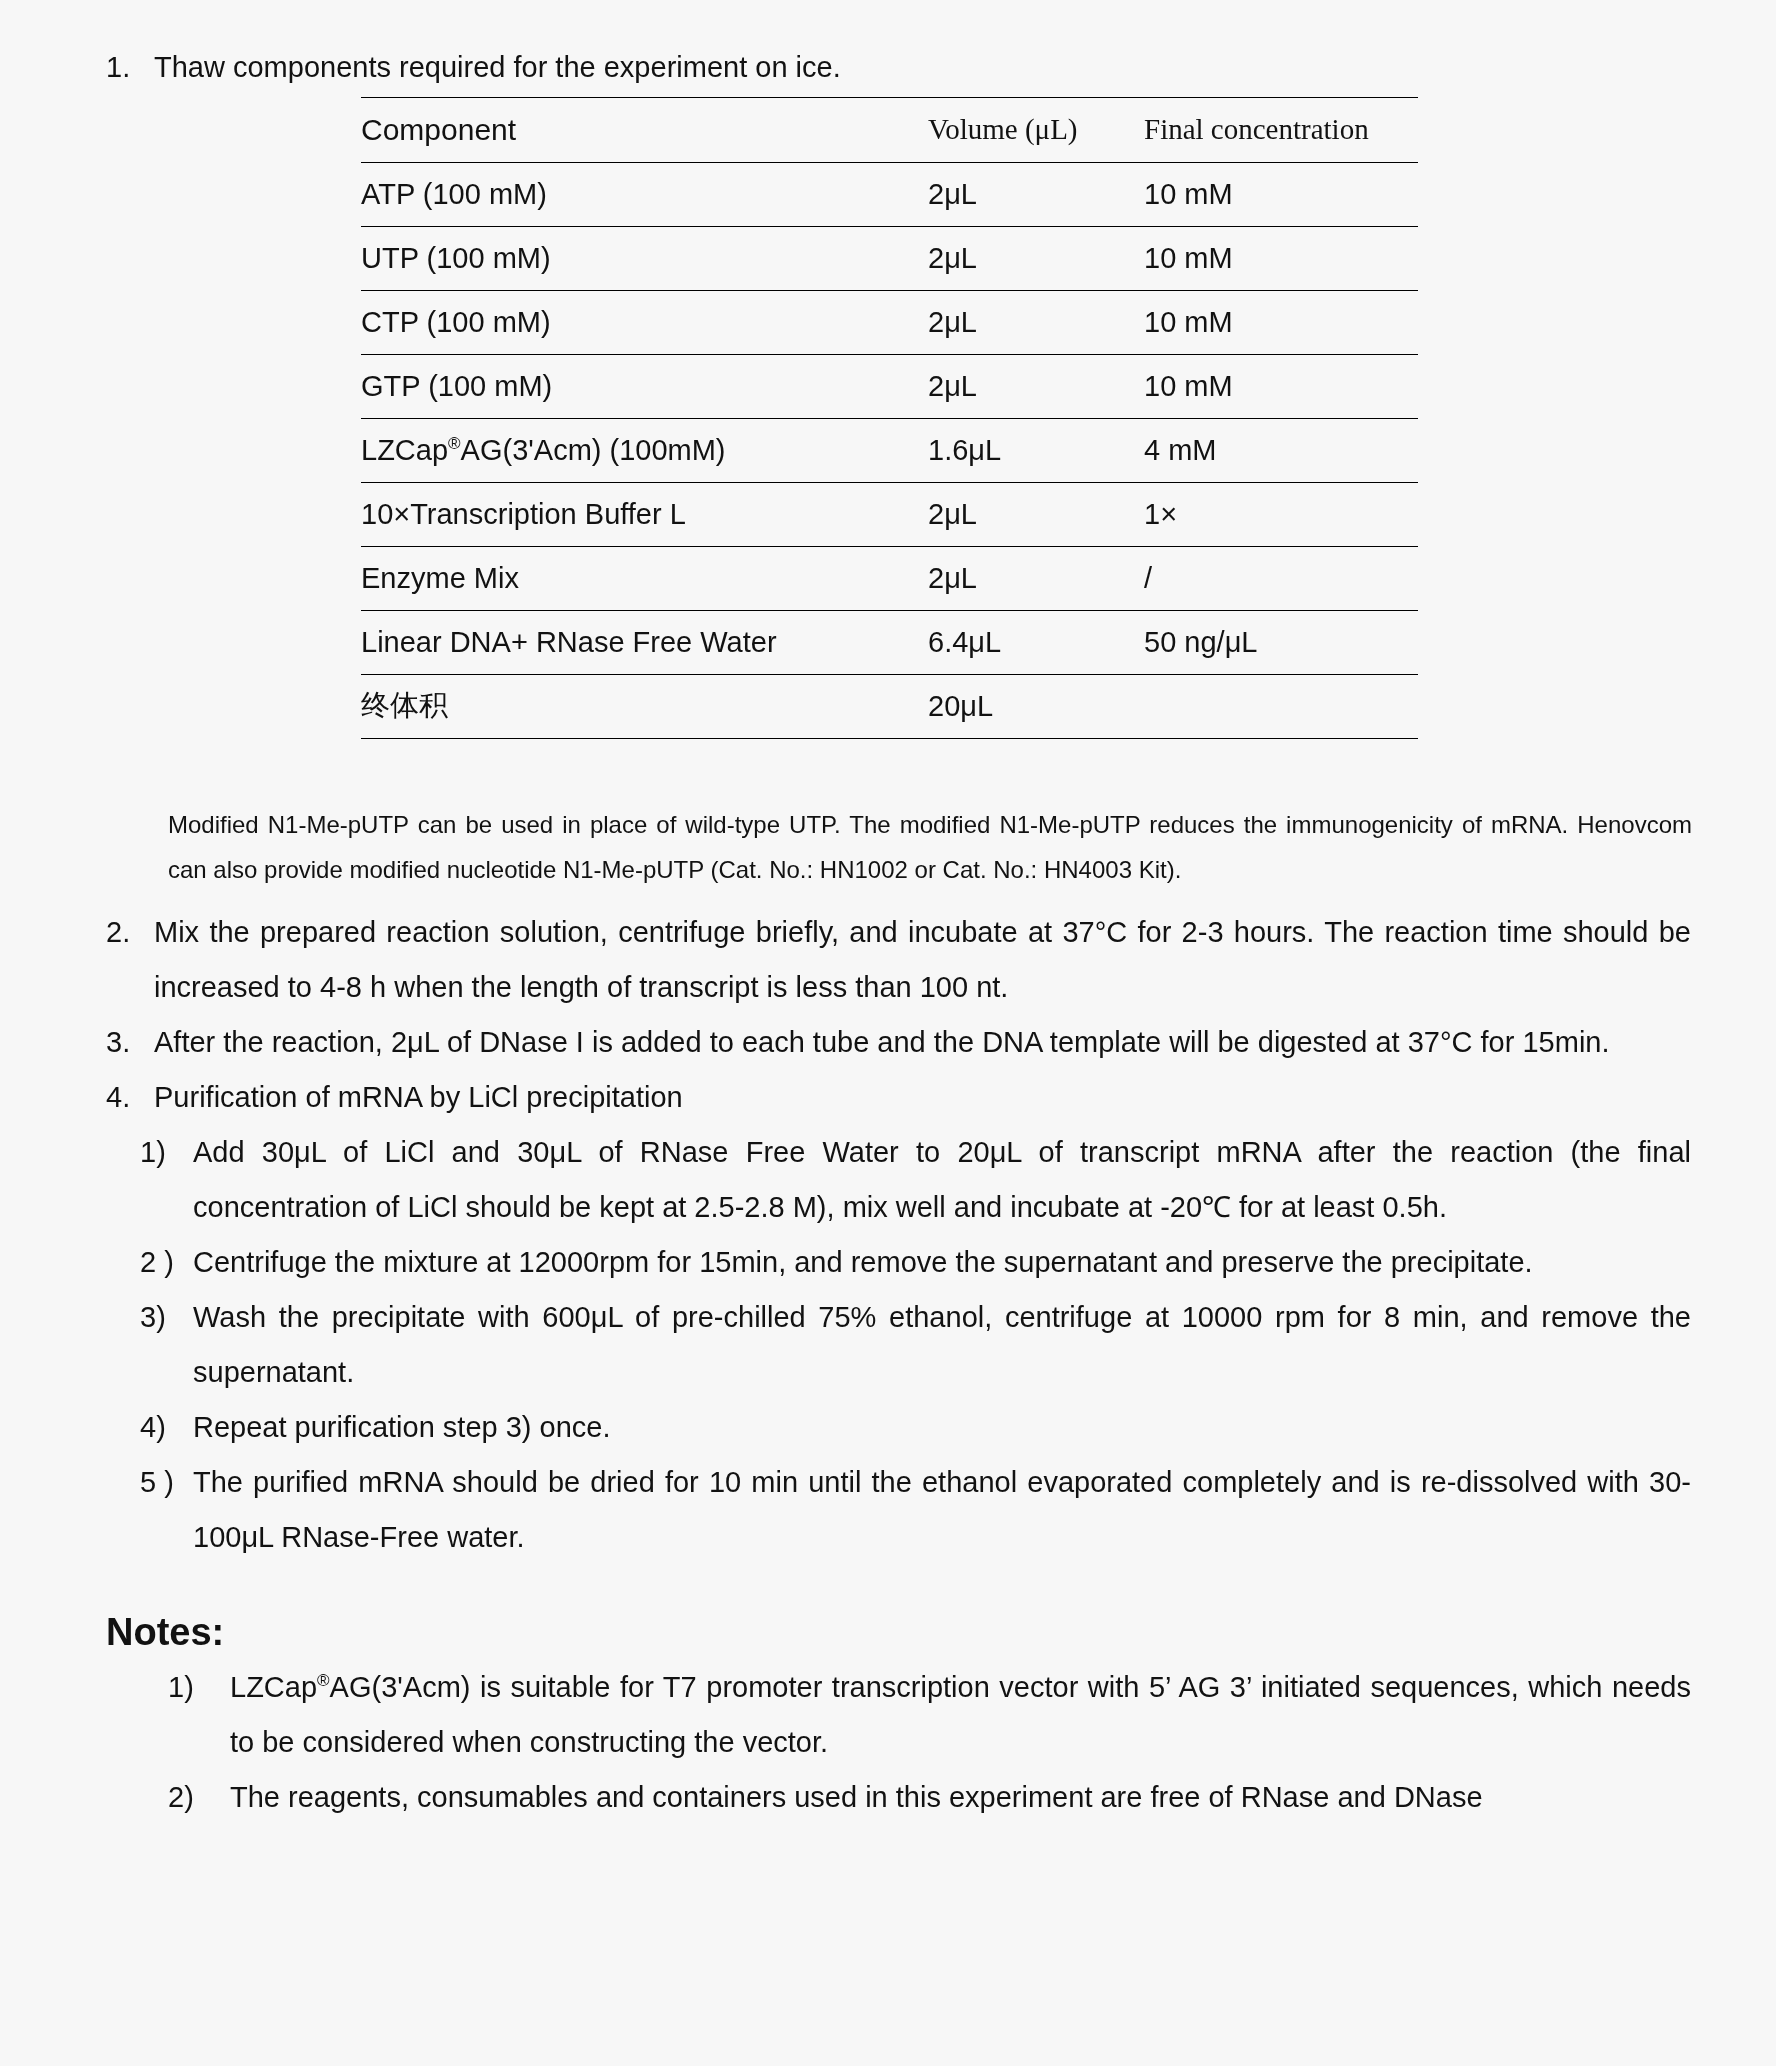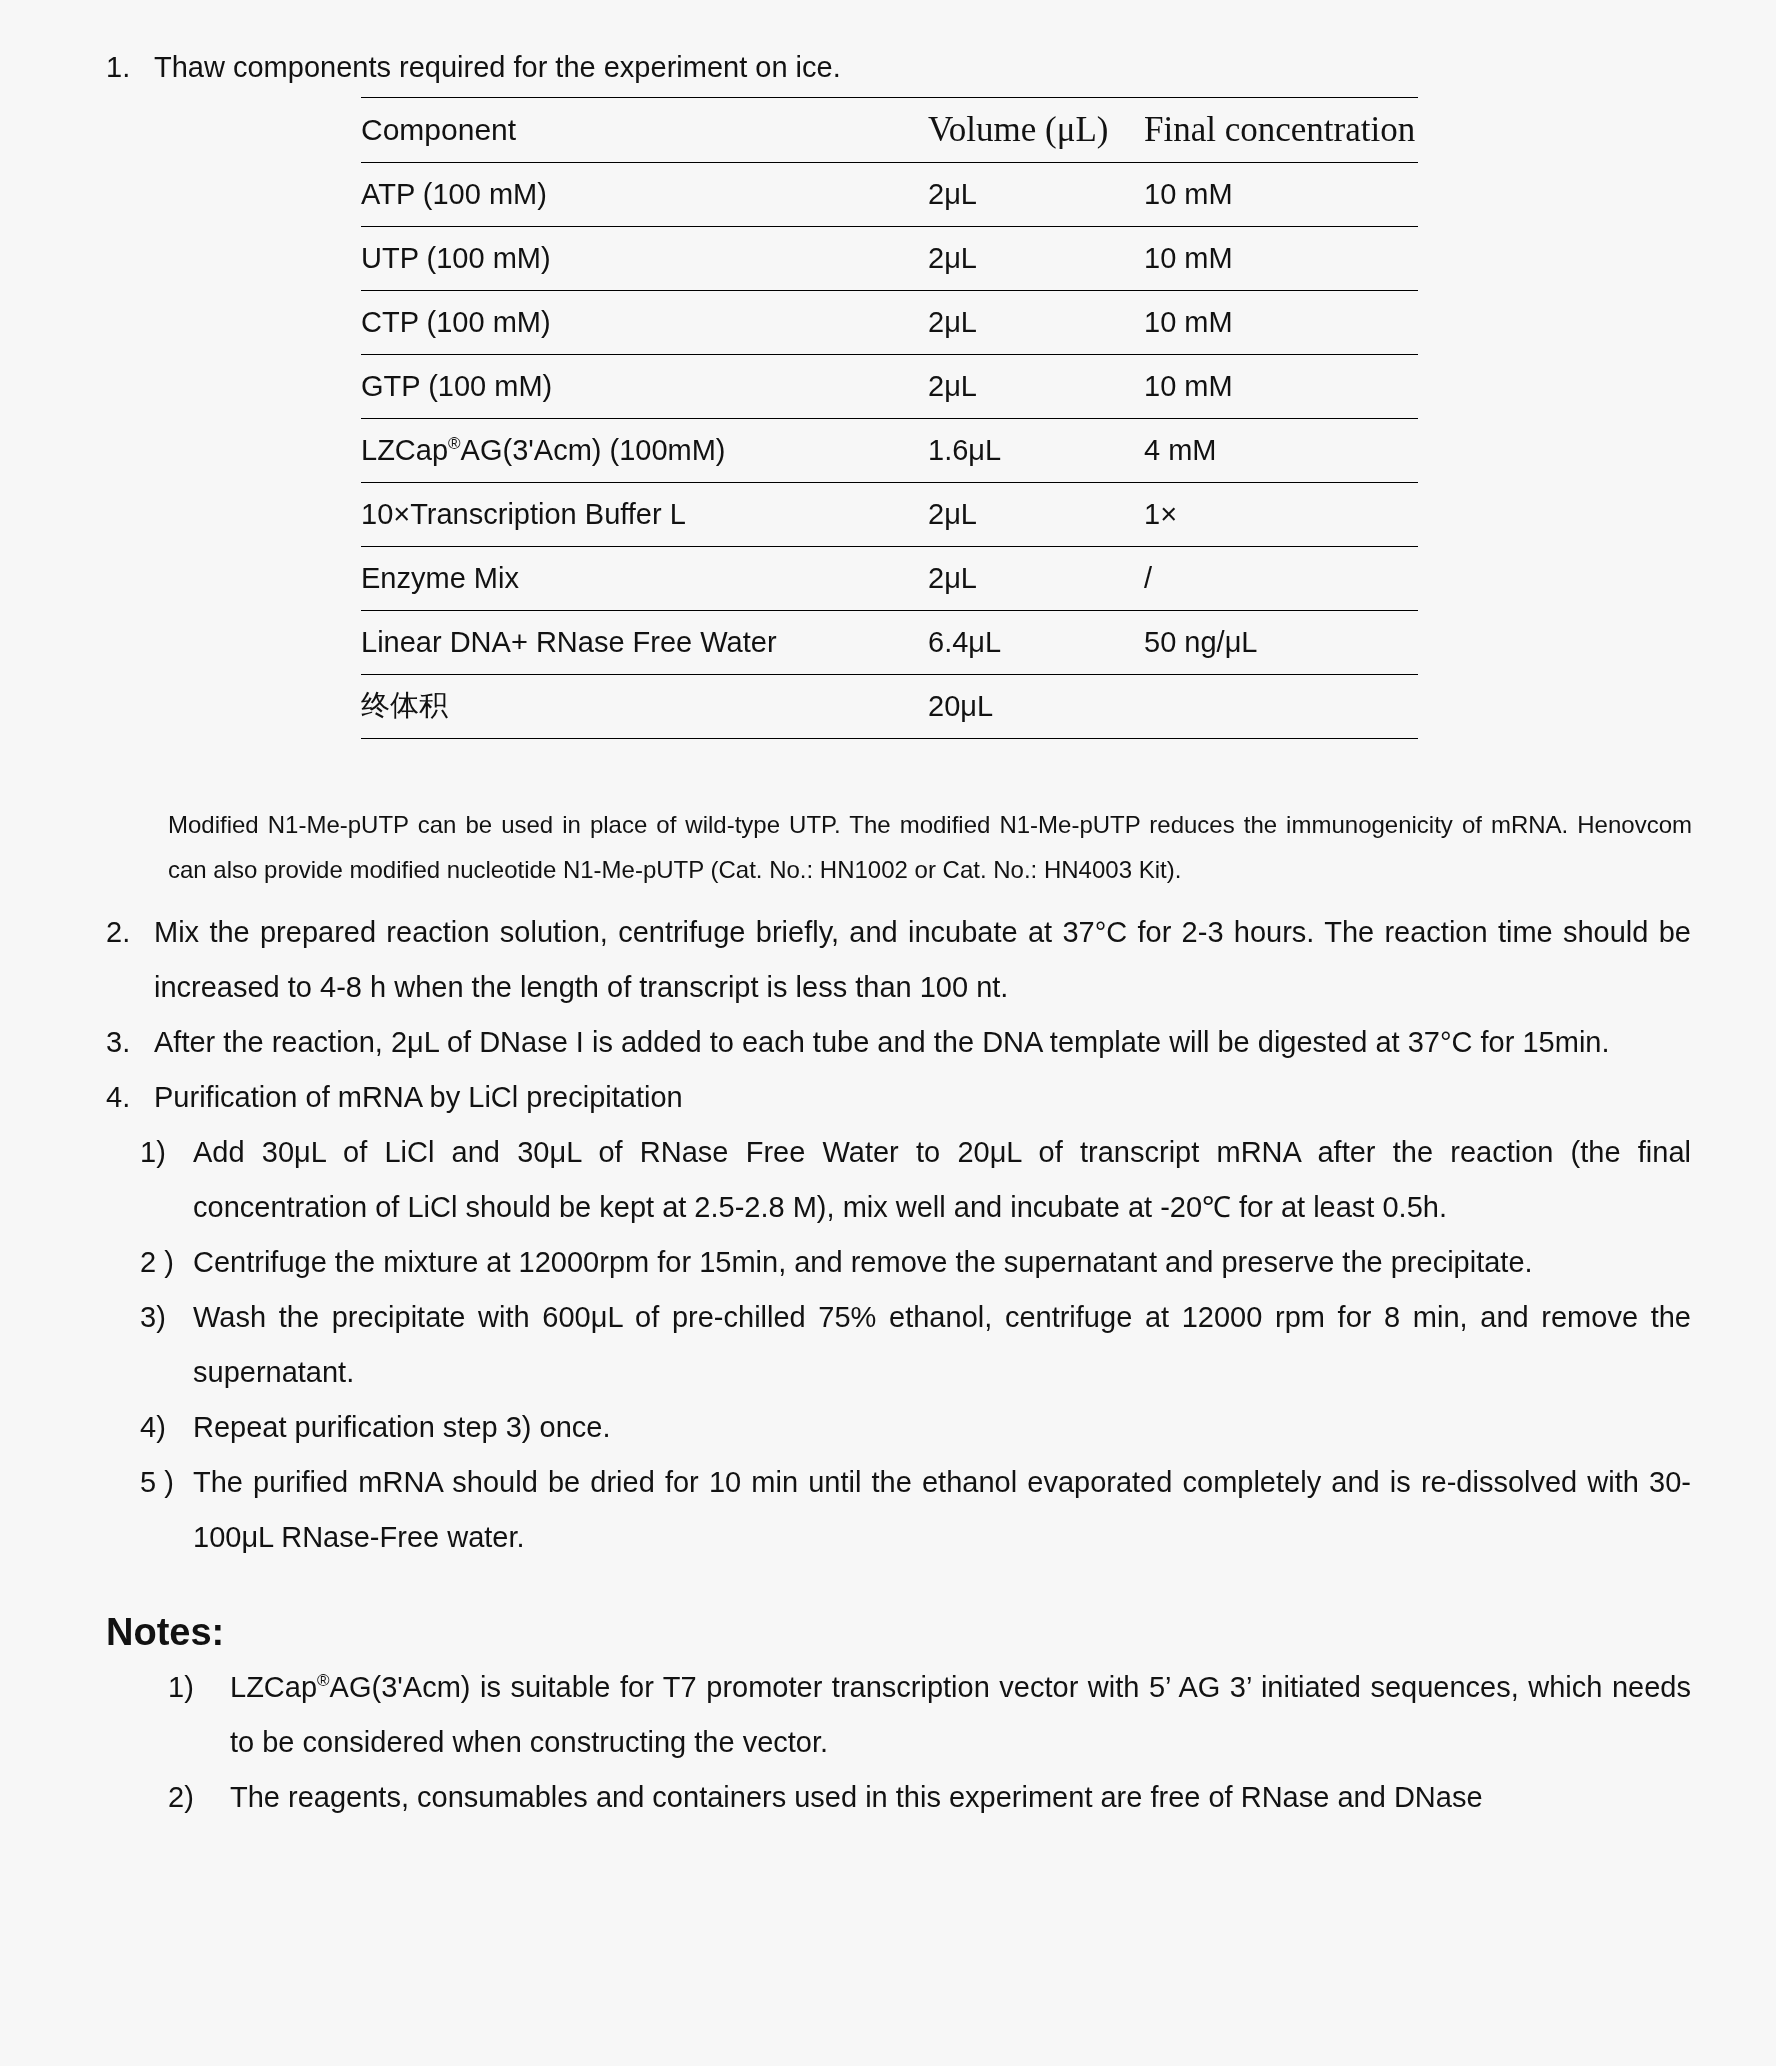--- a/index.html
+++ b/index.html
@@ -29,21 +29,21 @@
   table.components th, table.components td {
     text-align:left; vertical-align:middle; padding:0; font-weight:normal;
     overflow:hidden; white-space:nowrap;
   }
   table.components th { height:64px; }
   table.components td { height:63px; }
   .col-comp  { width:567px; }
   .col-vol   { width:216px; }
   .col-final { width:274px; }
   th.h-comp { font-size:30px; font-weight:bold; padding-left:21.5px; }
-  th.h-serif { font-family:"Liberation Serif", serif; font-weight:bold; font-size:35px;margin-top:12px; }
+  th.h-serif { font-family:"Liberation Serif", serif; font-weight:bold; font-size:29px;margin-top:12px; }
   td.c-comp { padding-left:21.5px; }
   .sup { font-size:17px; vertical-align:super; line-height:0; }
 
   .note-para {
     margin:63px 0 0 62px; width:1524px;
     font-size:24px; line-height:45px; text-align:justify;
   }
 
   .steps-block { margin-top:13px; }
   .substep { display:flex; align-items:flex-start; font-size:29px; line-height:55px; margin-left:34px; }
@@ -149,21 +149,21 @@
     <div class="substep">
       <span class="lbl">1)</span>
       <div class="txt">Add 30μL of LiCl and 30μL of RNase Free Water to 20μL of transcript mRNA after the reaction (the final concentration of LiCl should be kept at 2.5-2.8 M), mix well and incubate at -20℃  for at least 0.5h.</div>
     </div>
     <div class="substep">
       <span class="lbl">2 )</span>
       <div class="txt">Centrifuge the mixture at 12000rpm for 15min, and remove the supernatant and preserve the precipitate.</div>
     </div>
     <div class="substep">
       <span class="lbl">3)</span>
-      <div class="txt">Wash the precipitate with 600μL of pre-chilled 75% ethanol, centrifuge at 12000 rpm for 8 min, and remove the supernatant.</div>
+      <div class="txt">Wash the precipitate with 600μL of pre-chilled 75% ethanol, centrifuge at 10000 rpm for 8 min, and remove the supernatant.</div>
     </div>
     <div class="substep">
       <span class="lbl">4)</span>
       <div class="txt">Repeat purification step 3) once.</div>
     </div>
     <div class="substep">
       <span class="lbl">5 )</span>
       <div class="txt">The purified mRNA should be dried for 10 min until the ethanol evaporated completely and is re-dissolved with 30-100μL RNase-Free water.</div>
     </div>
   </div>

